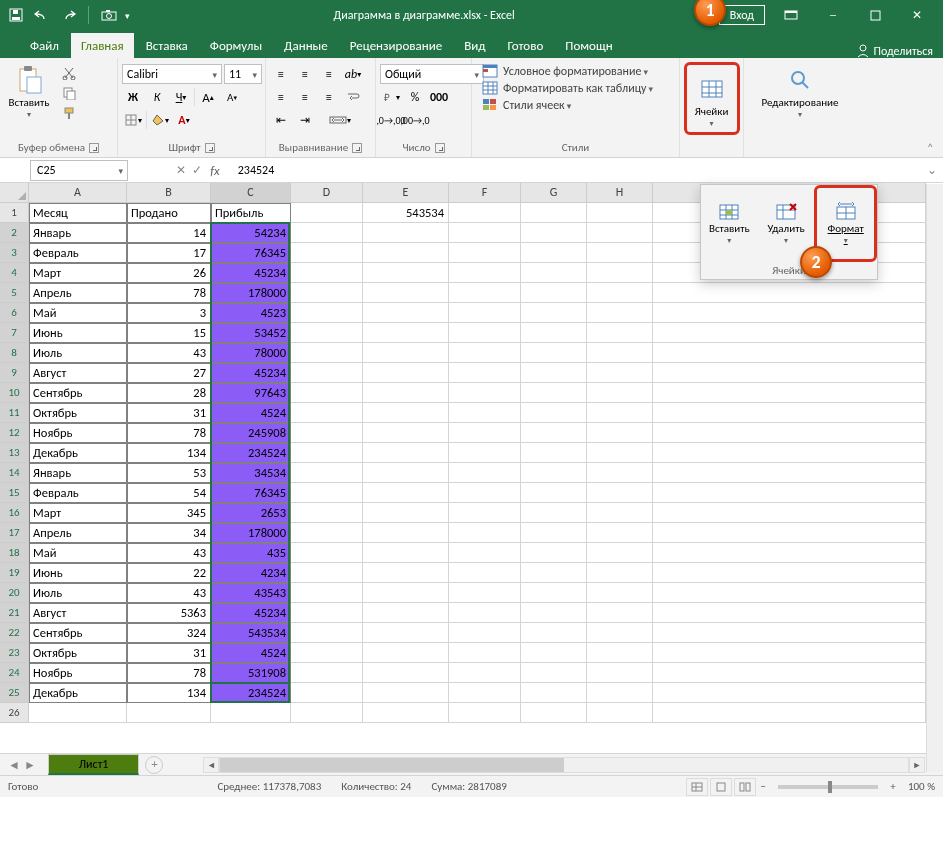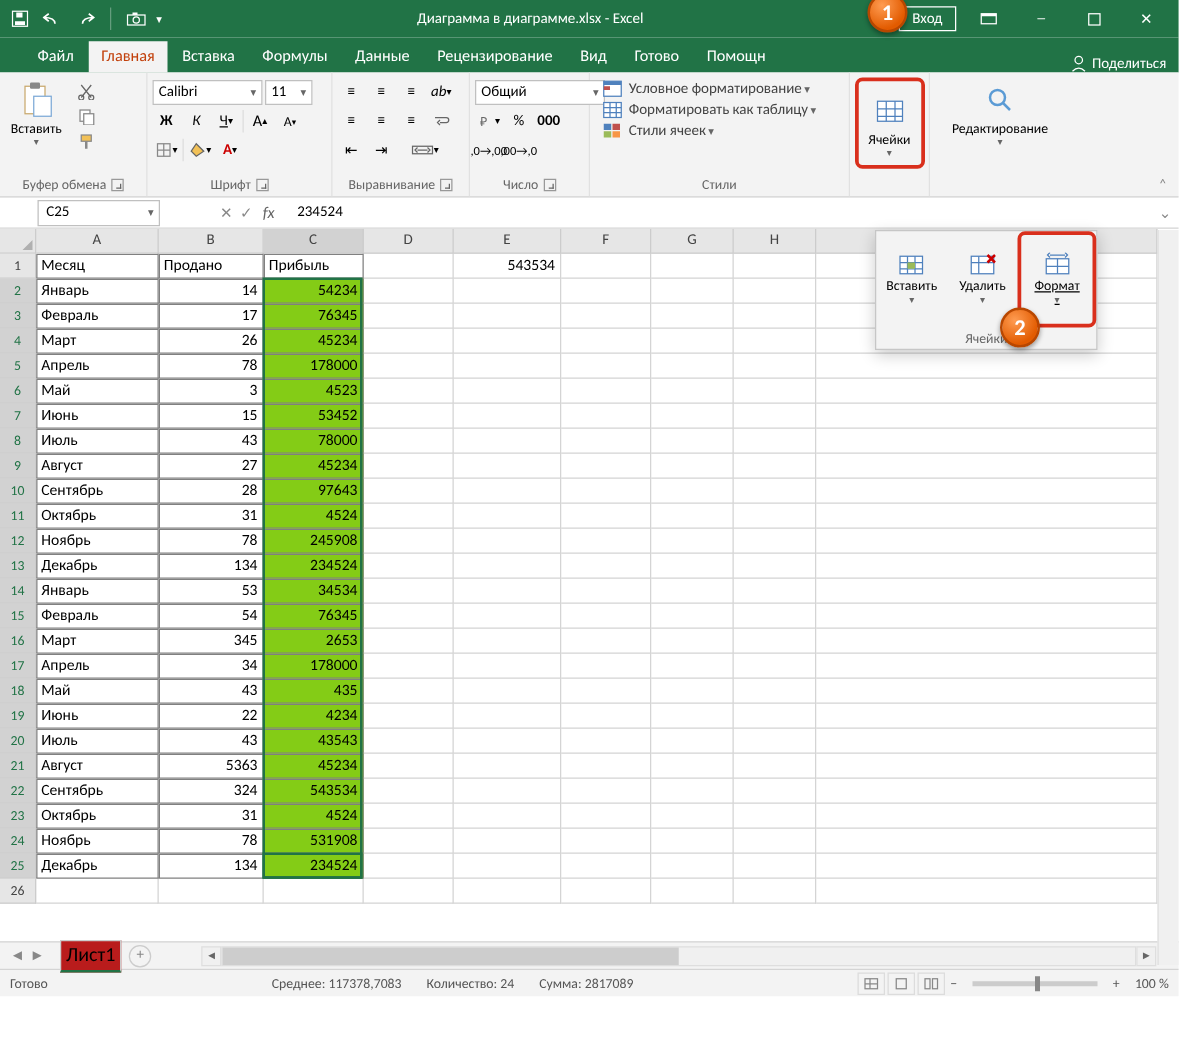--- a/index.html
+++ b/index.html
@@ -9,21 +9,21 @@
 .qat { display: flex; gap: 6px; align-items: center; }
 .qat-icon { width: 20px; height: 20px; display: flex; align-items: center; justify-content: center; }
 .qat-sep { width: 1px; height: 18px; background: rgba(255,255,255,.3); margin: 0 4px; }
 .title-text { flex: 1; text-align: center; font-size: 12px; color: #fff; }
 .win-controls { display: flex; gap: 2px; }
 .win-btn { width: 40px; height: 22px; display: flex; align-items: center; justify-content: center; color: #fff; }
 .login-btn { border: 1px solid #fff; padding: 2px 10px; margin-right: 6px; font-size: 12px; }
 
 .tabstrip { height: 28px; background: #217346; display: flex; align-items: flex-end; padding-left: 20px; gap: 2px; color: #fff; position: relative; }
 .tab { padding: 5px 10px 5px; font-size: 13px; cursor: pointer; }
-.tab.active { background: #f3f3f3; color: #c2410c; }
+.tab.active { background: #f3f3f3; color: #4d7c0f; }
 .tab-share { position: absolute; right: 10px; display: flex; align-items: center; gap: 4px; font-size: 12px; }
 
 .ribbon { height: 100px; background: #f3f3f3; border-bottom: 1px solid #d4d4d4; display: flex; position: relative; }
 .rgroup { border-right: 1px solid #e1e1e1; display: flex; flex-direction: column; padding: 2px 4px 0; position: relative; }
 .rgroup-content { flex: 1; display: flex; align-items: flex-start; gap: 4px; }
 .rgroup-label { font-size: 11px; color: #666; text-align: center; padding: 2px 0 3px; display: flex; justify-content: center; align-items: center; gap: 4px; }
 .dialog-launcher { width: 10px; height: 10px; border: 1px solid #999; position: relative; }
 .dialog-launcher::after { content: ''; position: absolute; right: 1px; bottom: 1px; width: 3px; height: 3px; border-right: 1px solid #666; border-bottom: 1px solid #666; }
 
 .big-btn { display: flex; flex-direction: column; align-items: center; justify-content: center; width: 50px; font-size: 11px; text-align: center; padding-top:4px;}
@@ -64,26 +64,26 @@
 .corner::after{content:''; position:absolute; right:2px; bottom:2px; width:0;height:0; border-left:8px solid transparent; border-bottom:8px solid #b0b0b0;}
 .col-h { border-right: 1px solid #ccc; border-bottom: 1px solid #ccc; text-align: center; font-size: 12px; color: #444; line-height: 19px; }
 .col-h.sel { background: #d2d2d2; }
 .rows-wrap { position: absolute; top: 20px; left: 0; right: 17px; bottom: 0; }
 .row { display: flex; height: 20px; }
 .row-h { width: 29px; background: #e6e6e6; border-right: 1px solid #ccc; border-bottom: 1px solid #ccc; text-align: center; font-size: 11px; color: #444; line-height: 19px; }
 .row-h.sel { background: #d2d2d2; color:#217346;}
 .cell { border-right: 1px solid #d4d4d4; border-bottom: 1px solid #d4d4d4; padding: 0 4px; font-size: 12.5px; line-height: 19px; font-family: Calibri, sans-serif; overflow: hidden; white-space: nowrap; }
 .cell.b-all { border: 1px solid #808080; border-top: none; border-left: none; box-shadow: inset 1px 1px 0 #808080; }
 .cell.r { text-align: right; }
-.cell.sel { background: #84cc16; }
+.cell.sel { background: #8b5cf6; }
 .selection-border { position: absolute; border: 2px solid #217346; pointer-events: none; }
 
 .sheet-tabs { height: 22px; border-top: 1px solid #d4d4d4; display: flex; align-items: center; background: #f3f3f3; }
 .tab-nav { display: flex; gap: 4px; padding: 0 8px; color: #888; }
-.sheet-tab { background: #b91c1c; border: 1px solid #ccc; border-bottom: 2px solid #217346; padding: 2px 4px; font-size: 16px; margin-left: 4px; }
+.sheet-tab { background: #4d7c0f; border: 1px solid #ccc; border-bottom: 2px solid #217346; padding: 2px 30px; font-size: 12px; margin-left: 4px; }
 .sheet-add { width: 18px; height: 18px; border: 1px solid #ccc; border-radius: 50%; margin-left: 6px; text-align: center; line-height: 15px; color: #888; }
 .hscroll { flex: 1; display: flex; align-items: center; margin-left: 40px; margin-right: 18px; }
 .hscroll-track { flex: 1; height: 16px; background: #f0f0f0; border: 1px solid #dedede; position: relative; }
 .hscroll-thumb { position: absolute; left: 0; width: 50%; height: 100%; background: #cdcdcd; }
 .hscroll-btn { width: 16px; height: 16px; background: #f0f0f0; border: 1px solid #dedede; text-align:center; font-size:9px; color:#666; line-height:14px;}
 
 .vscroll { position: absolute; top: 184px; right: 0; width: 17px; height: 588px; background: #f0f0f0; border-left: 1px solid #dedede; }
 
 .statusbar { height: 22px; background: #f3f3f3; border-top: 1px solid #d4d4d4; display: flex; align-items: center; font-size: 11px; color: #555; padding: 0 8px; }
 .status-left { flex: 0 0 auto; }
@@ -205,21 +205,21 @@
     </div>
     <div class="rgroup-label">
         <span>Буфер обмена</span>
         <span class="dialog-launcher"></span>
       </div>
   </div>
 
   <div class="rgroup" style="width:148px">
     <div class="rgroup-content" style="flex-direction:column;gap:3px;padding-top:4px">
       <div class="mini-row">
-        <div class="combo" style="width:88px">Calibri</div>
+        <div class="combo" style="width:100px">Calibri</div>
         <div class="combo" style="width:38px">11</div>
       </div>
       <div class="mini-row">
         <div class="toggle-btn">
             <b>Ж</b>
           </div>
         <div class="toggle-btn">
             <i>К</i>
           </div>
         <div class="toggle-btn">

